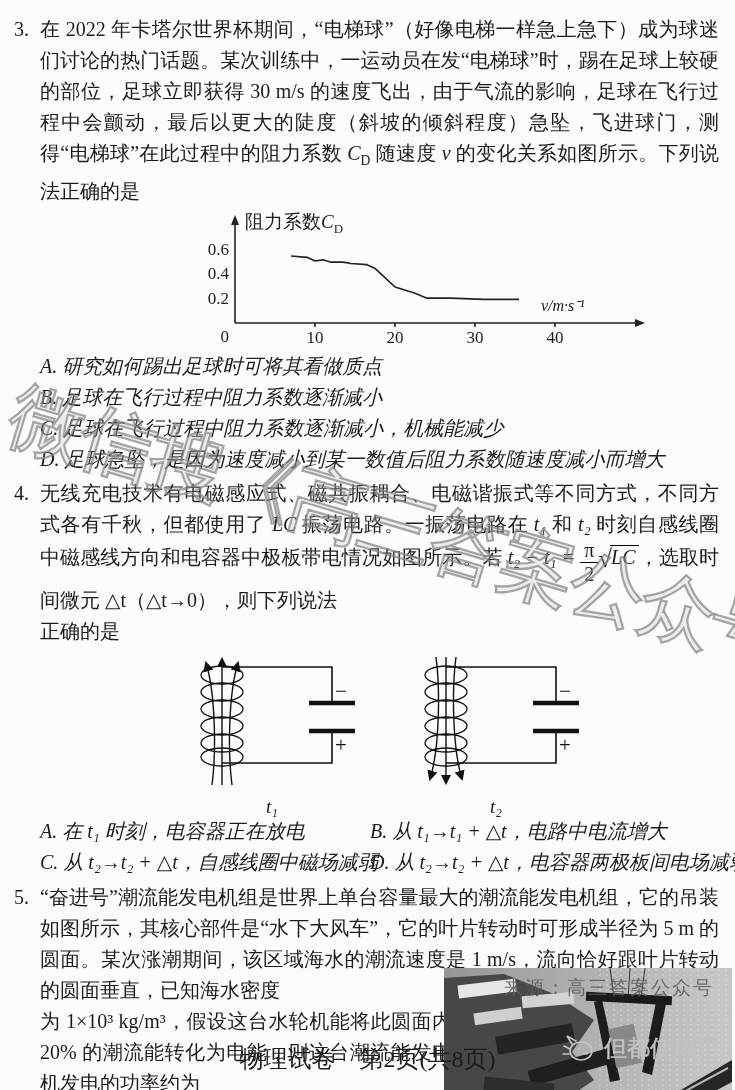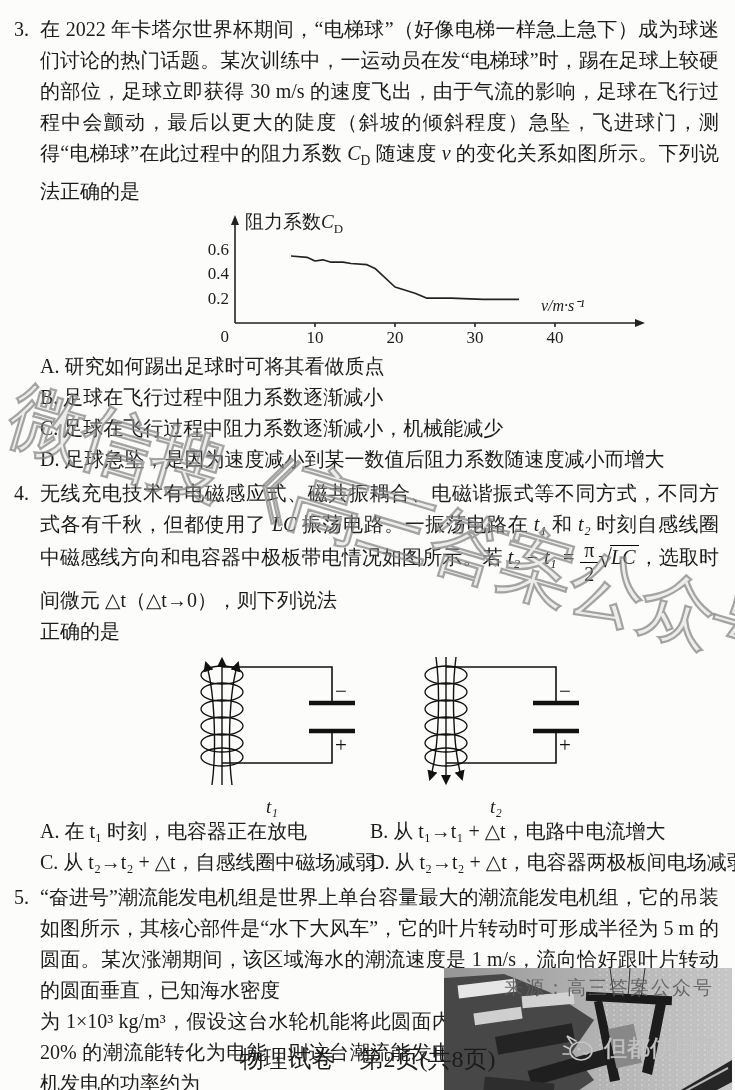--- a/index.html
+++ b/index.html
@@ -5,21 +5,21 @@
   html,body{margin:0;padding:0;}
   body{background:#e9e9e9;}
   .page{position:relative;width:735px;height:1090px;margin:0 auto;background:#fcfcfb;
         font-family:"Liberation Serif","DejaVu Serif",serif;color:#1c1c1c;
         font-size:20px;line-height:31px;overflow:hidden;}
   .q{position:relative;padding:0 16px 0 40px;text-align:justify;}
   .qnum{position:absolute;left:14px;top:0;}
   .qtext{margin:0;}
   .it{font-style:italic;}
   sub{font-size:0.68em;}
-  .opt{white-space:nowrap;}
+  .opt{white-space:nowrap;font-style:italic;}
   
   .chart{position:relative;height:140px;margin:2px 0 2px 145px;}
   .chart svg{position:absolute;left:0;top:2px;}
   .ylab{position:absolute;left:60px;top:-3px;font-size:19px;}
   .tick{font:17px "Liberation Serif",serif;fill:#1c1c1c;}
   .xlab{font:italic 16px "Liberation Serif",serif;fill:#1c1c1c;}
   .axis{stroke:#222;stroke-width:1.6;fill:none;}
   .curve{stroke:#222;stroke-width:1.7;fill:none;stroke-linejoin:round;}
   
   .figs{display:flex;gap:44px;margin:4px 0 0 142px;}

